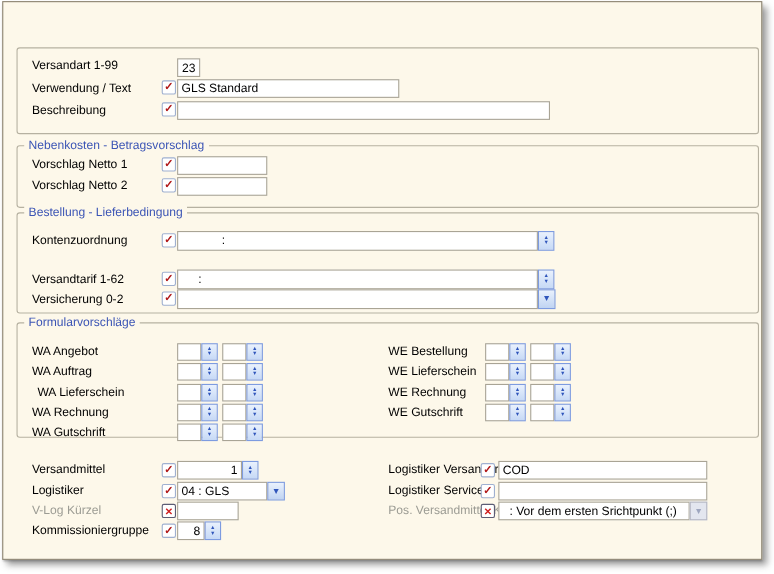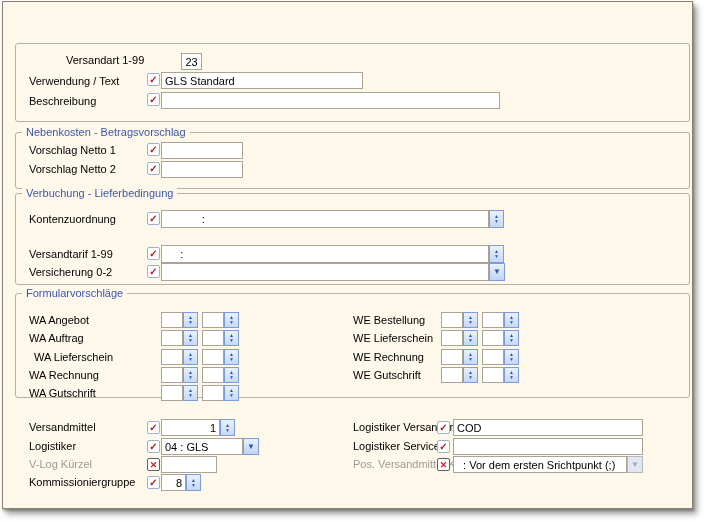--- a/index.html
+++ b/index.html
@@ -62,22 +62,22 @@
 </head>
 <body>
 
 <div class="canvas">
   <div class="window">
     <div class="abs">
 
 
       <div class="groupbox" style="left:14px;top:42px;width:675px;height:79px;"></div>
 
-      <div class="lbl" style="left:28px;top:53px;margin-left:37px;">Versandart 1-99</div>
-      <div class="tbox center" style="left:160px;top:52px;width:21px;height:17px;margin-left:20px;">23</div>
+      <div class="lbl" style="left:28px;top:53px;">Versandart 1-99</div>
+      <div class="tbox center" style="left:160px;top:52px;width:21px;height:17px;">23</div>
 
       <div class="lbl" style="left:28px;top:74px;">Verwendung / Text</div>
       <div class="iconbtn" style="left:146px;top:72px;">
           <span class="g">✓</span>
         </div>
       <div class="tbox" style="left:160px;top:71px;width:202px;height:17px;">GLS Standard</div>
 
       <div class="lbl" style="left:28px;top:94px;">Beschreibung</div>
       <div class="iconbtn" style="left:146px;top:92px;">
           <span class="g">✓</span>
@@ -93,33 +93,33 @@
         </div>
       <div class="tbox" style="left:160px;top:141px;width:82px;height:17px;"></div>
 
       <div class="lbl" style="left:28px;top:162px;">Vorschlag Netto 2</div>
       <div class="iconbtn" style="left:146px;top:161px;">
           <span class="g">✓</span>
         </div>
       <div class="tbox" style="left:160px;top:160px;width:82px;height:17px;"></div>
 
       <div class="groupbox" style="left:14px;top:192px;width:675px;height:92px;">
-        <span class="legend">Verbuchung - Lieferbedingung</span>
+        <span class="legend">Bestellung - Lieferbedingung</span>
       </div>
       <div class="lbl" style="left:28px;top:212px;">Kontenzuordnung</div>
       <div class="iconbtn" style="left:146px;top:211px;">
           <span class="g">✓</span>
         </div>
       <div class="tbox" style="left:160px;top:209px;width:328px;height:18px;">            :</div>
       <div class="spin" style="left:488px;top:209px;height:18px;">
           <span class="su">▲</span>
           <span class="sd">▼</span>
         </div>
 
-      <div class="lbl" style="left:28px;top:247px;">Versandtarif 1-99</div>
+      <div class="lbl" style="left:28px;top:247px;">Versandtarif 1-62</div>
       <div class="iconbtn" style="left:146px;top:246px;">
           <span class="g">✓</span>
         </div>
       <div class="tbox" style="left:160px;top:244px;width:328px;height:18px;">     :</div>
       <div class="spin" style="left:488px;top:244px;height:18px;">
           <span class="su">▲</span>
           <span class="sd">▼</span>
         </div>
 
       <div class="lbl" style="left:28px;top:265px;">Versicherung 0-2</div>

